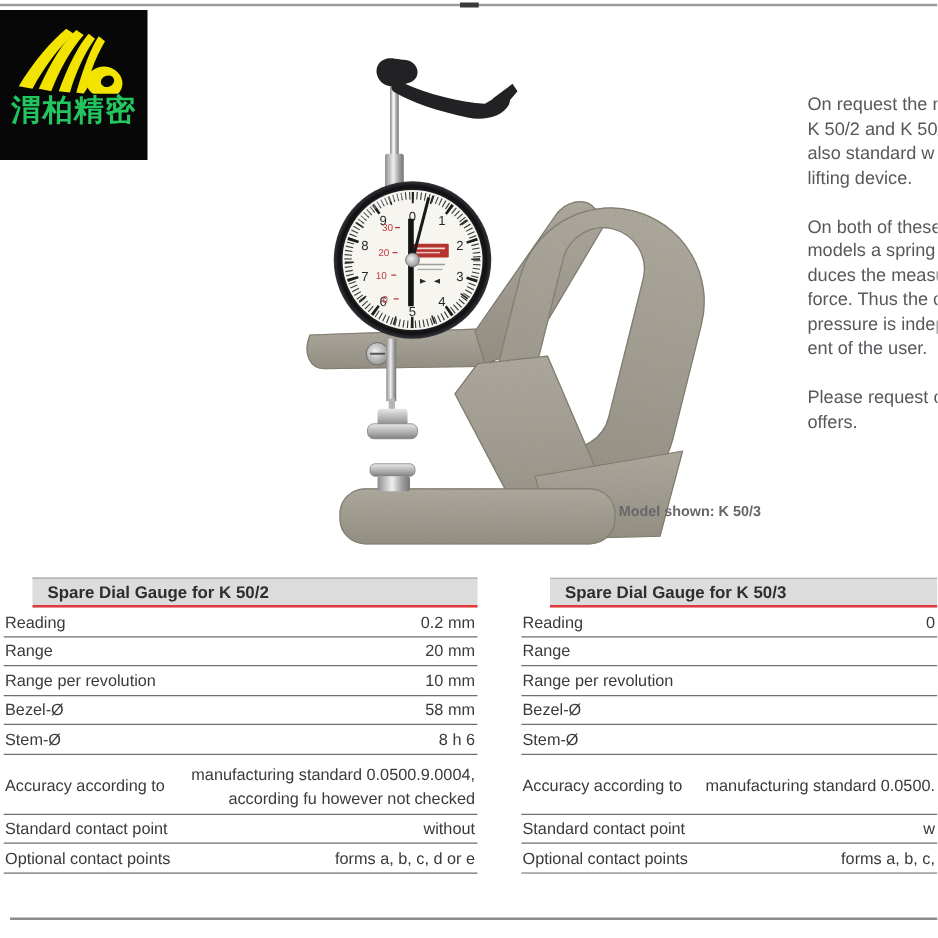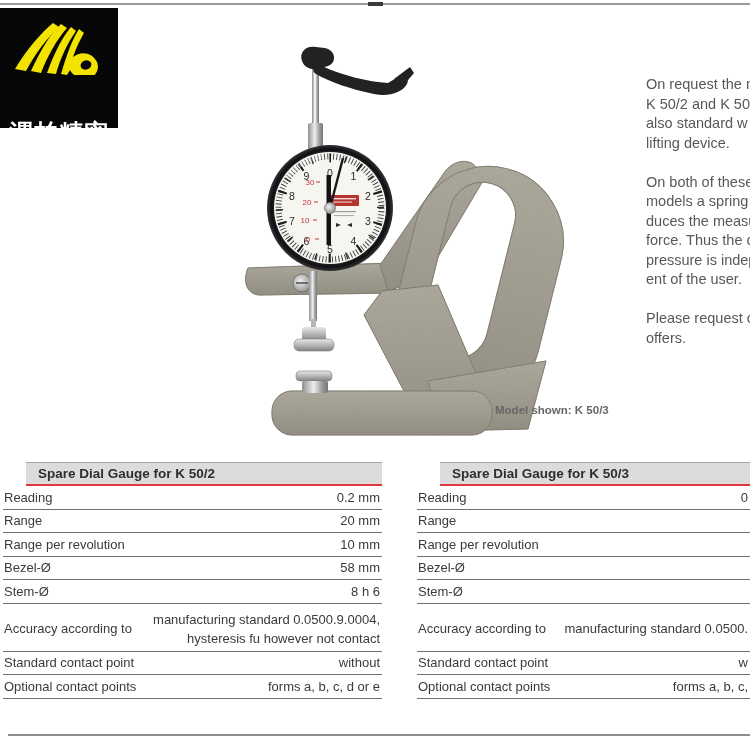--- a/index.html
+++ b/index.html
@@ -8,21 +8,21 @@
     background:#ffffff;font-family:"Liberation Sans",sans-serif;
   }
   
   .top-rule{position:absolute;left:0;top:3px;width:750px;height:2px;background:#9c9c9c;}
   .print-mark{position:absolute;left:368px;top:2px;width:15px;height:4px;background:#3a3a3a;}
   .bottom-rule{position:absolute;left:8px;top:734px;width:742px;height:2px;background:#8d8d8d;}
 
   
   .logo{position:absolute;left:0;top:8px;width:118px;height:120px;background:#070707;text-align:center;}
   .logo svg{display:block;margin:5px auto 0 auto;}
-  .logo-text{color:#ffffff;font-weight:bold;font-size:24px;letter-spacing:1px;line-height:28px;white-space:nowrap;margin-top:44px;}
+  .logo-text{color:#22c55e;font-weight:bold;font-size:24px;letter-spacing:1px;line-height:28px;white-space:nowrap;}
 
   
   .intro{position:absolute;left:646px;top:75px;width:104px;color:#57585c;font-size:14.5px;}
   .intro-line{height:19.5px;line-height:19.5px;white-space:nowrap;overflow:visible;}
 
   
   .product-img{position:absolute;left:230px;top:25px;width:360px;height:420px;}
   .caption{position:absolute;left:495px;top:404px;font-size:11.5px;color:#67676a;white-space:nowrap;font-weight:bold;}
 
   
@@ -216,21 +216,21 @@
     <span class="val">58 mm</span>
   </div>
   <div class="spec-row">
     <span class="lbl">Stem-Ø</span>
     <span class="val">8 h 6</span>
   </div>
   <div class="spec-row tall">
     <span class="lbl">Accuracy according to</span>
     <span class="val">
       <span>manufacturing standard 0.0500.9.0004,</span><br>
-      <span>hysteresis fu however not contact</span>
+      <span>according fu however not checked</span>
     </span>
   </div>
   <div class="spec-row">
     <span class="lbl">Standard contact point</span>
     <span class="val">without</span>
   </div>
   <div class="spec-row">
     <span class="lbl">Optional contact points</span>
     <span class="val">forms a, b, c, d or e</span>
   </div>

